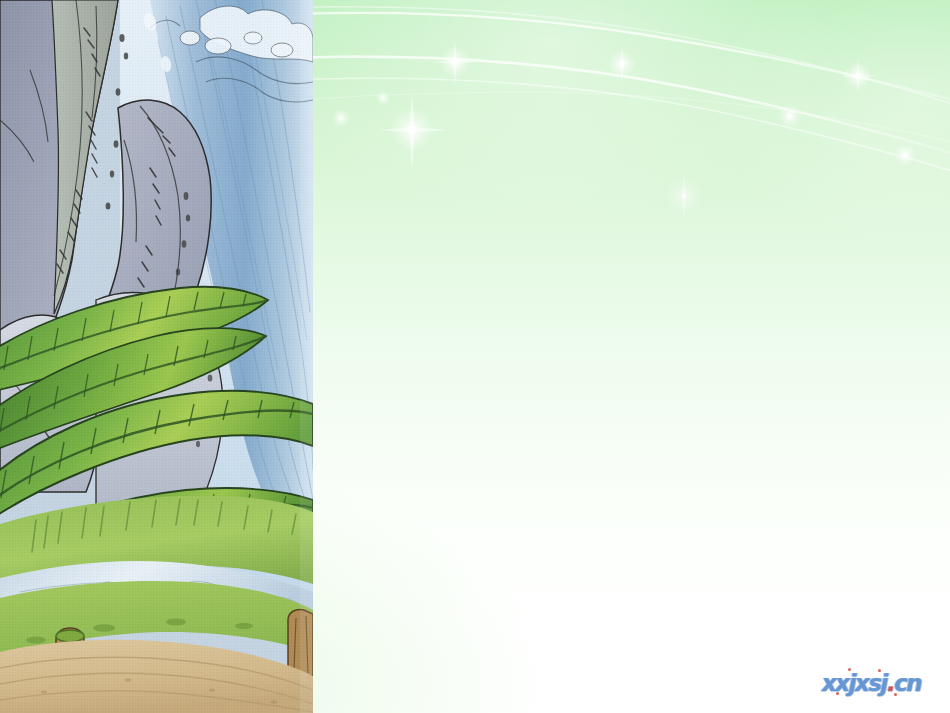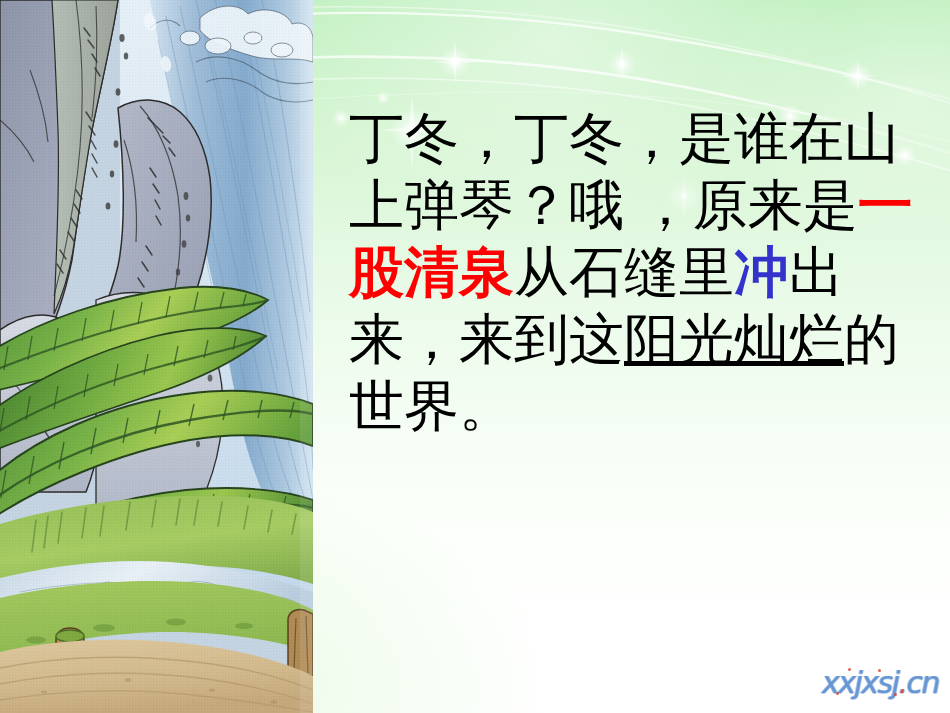--- a/index.html
+++ b/index.html
@@ -94,22 +94,22 @@
     left: 822px;
     top: 668px;
     width: 112px;
     height: 30px;
     display: flex;
     align-items: center;
     justify-content: flex-start;
   }
   .wm-text {
     font-family: "DejaVu Sans", sans-serif;
-    font-size: 30px;
-    font-weight: 400;
+    font-size: 23px;
+    font-weight: 700;
     font-style: italic;
     letter-spacing: -1.5px;
     color: #5b8fd0;
     text-shadow:
        1px 0 0 rgba(120,160,215,0.65),
       -1px 0 0 rgba(120,160,215,0.65),
        0 1px 0 rgba(120,160,215,0.55);
     line-height: 1;
     opacity: 0.92;
     white-space: nowrap;
@@ -515,23 +515,20 @@
         <ellipse cx="212" cy="690" rx="3" ry="1.6"></ellipse>
         <ellipse cx="274" cy="702" rx="3.2" ry="1.7"></ellipse>
       </g>
 
       <rect x="0" y="0" width="313" height="713" fill="url(#halftone)"></rect>
 
       <rect x="300" y="0" width="13" height="713" fill="#ffffff" fill-opacity="0.10"></rect>
     </svg>
   </div>
 
-  <div class="text-block">
-    <span class="seg">丁冬，丁冬，是谁在山上弹琴？哦 ，原来是</span><span class="seg seg-red">一股清泉</span><span class="seg">从石缝里</span><span class="seg seg-blue">冲</span><span class="seg">出来，来到这</span><span class="seg seg-underline">阳光灿烂</span><span class="seg">的世界。</span>
-  </div>
 
   <div class="watermark">
     <span class="wm-text"><span>xxjxsj</span><span class="wm-dot">.</span><span class="wm-tld">cn</span></span>
     <div class="wm-specks">
       <div class="wm-speck" style="left:26px; top:0px;"></div>
       <div class="wm-speck" style="left:56px; top:1px;"></div>
       <div class="wm-speck" style="left:14px; top:24px;"></div>
       <div class="wm-speck" style="left:72px; top:25px;"></div>
     </div>
   </div>

